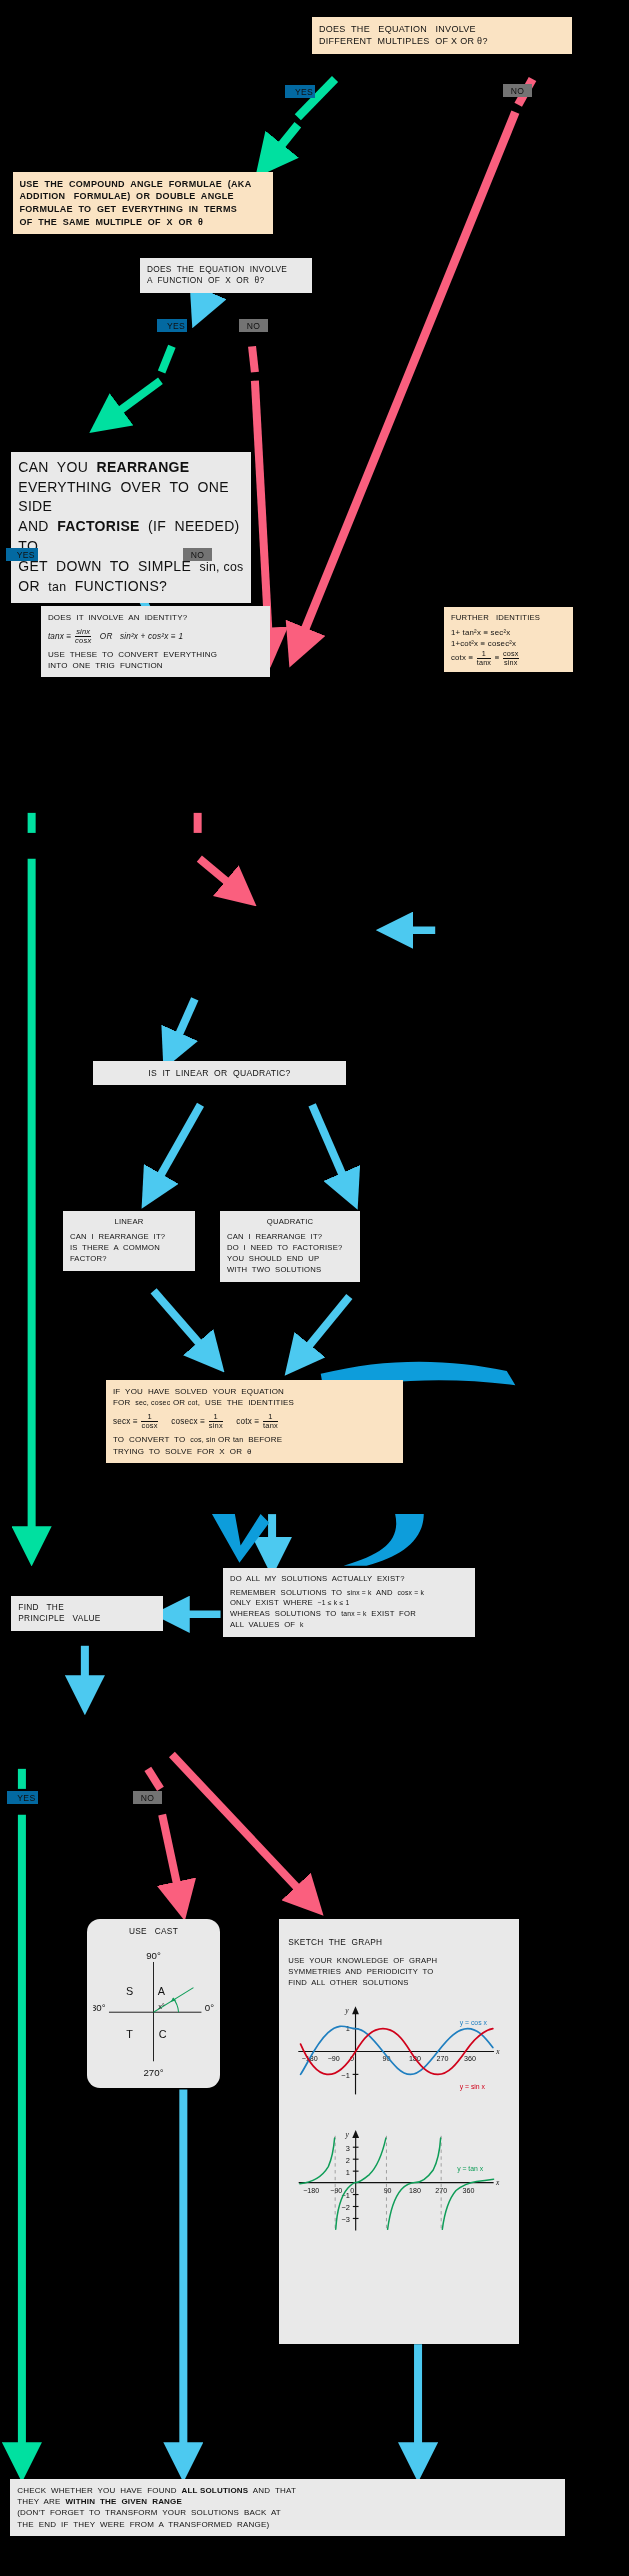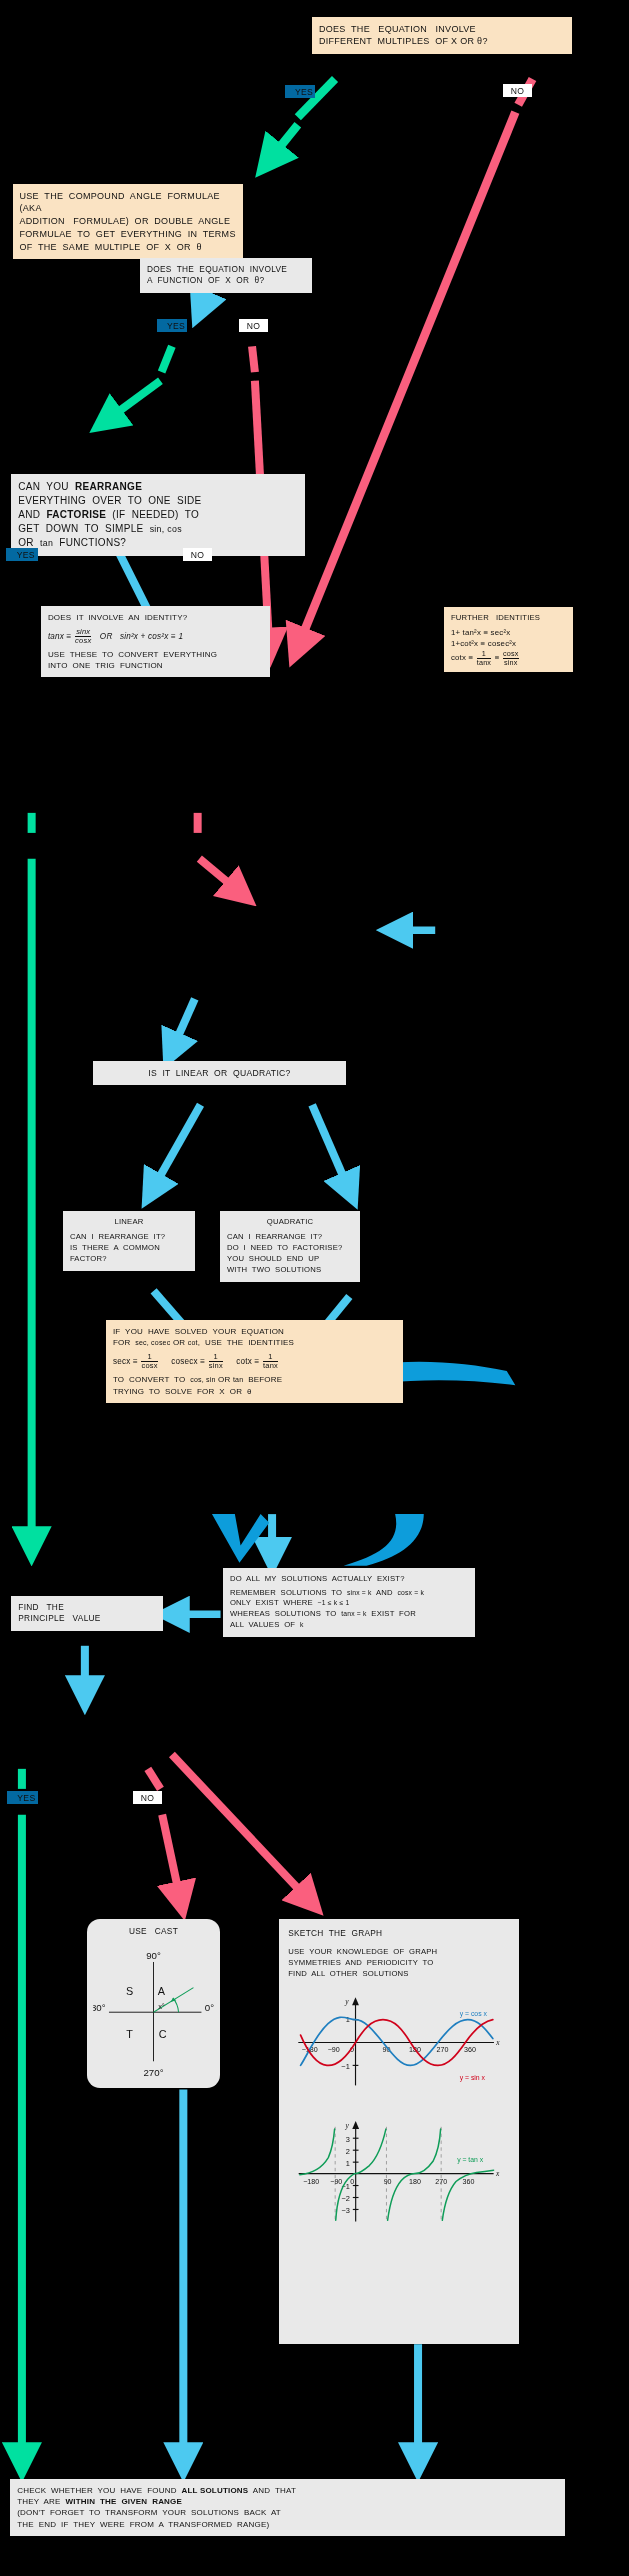--- a/index.html
+++ b/index.html
@@ -8,21 +8,21 @@
     font-family:"Liberation Sans","DejaVu Sans",sans-serif;
     color:#111;
   }
   #stage{position:absolute;left:0;top:0;width:630px;height:2576px;}
   .box{position:absolute;box-sizing:border-box;padding:5.7px 6.9px;line-height:1.42;}
   .grey{background:#e9e9e9;}
   .cream{background:#fae3c3;}
   .lbl{position:absolute;box-sizing:border-box;text-align:center;
        font-size:8.6px;letter-spacing:0.3px;padding:1.7px 0;}
   .yes{background:#0369a1;padding-left:8px;}
-  .no{background:#ffffff;}
+  .no{background:#737373;}
   .t{white-space:pre-wrap;}
   .bold{font-weight:bold;}
   .sm{font-size:.88em;}
   svg.edges{position:absolute;left:0;top:0;width:630px;height:2576px;pointer-events:none;}
   .frac{display:inline-block;vertical-align:middle;text-align:center;margin:0 1.1px;
         font-size:.92em;line-height:1.05;}
   .frac .num{display:block;}
   .frac .den{display:block;border-top:0.8px solid #111;}
   .eq{font-size:1.02em;}
   .ctr{text-align:center;}
@@ -107,36 +107,36 @@
     <path d="M730,4095 L730,4300" stroke="#4cc9f0" stroke-width="14" fill="none" marker-end="url(#mBlue)"></path>
   </svg>
 
   <div class="box cream" style="left:312px;top:17px;width:260px;font-size:9px;letter-spacing:0.3px;">
     <div class="t">DOES  THE   EQUATION   INVOLVE</div>
     <div class="t">DIFFERENT  MULTIPLES  OF X OR θ?</div>
   </div>
   <div class="lbl yes" style="left:285px;top:85px;width:30px;">YES</div>
   <div class="lbl no" style="left:503px;top:84px;width:29px;">NO</div>
 
-  <div class="box cream" style="left:12.6px;top:184px;width:230px;font-size:9px;letter-spacing:0.3px;">
+  <div class="box cream" style="left:12.6px;top:172px;width:260px;font-size:9px;letter-spacing:0.3px;font-weight:bold;">
     <div class="t">USE  THE  COMPOUND  ANGLE  FORMULAE  (AKA</div>
     <div class="t">ADDITION   FORMULAE)  OR  DOUBLE  ANGLE</div>
     <div class="t">FORMULAE  TO  GET  EVERYTHING  IN  TERMS</div>
     <div class="t">OF  THE  SAME  MULTIPLE  OF  X  OR  θ</div>
   </div>
 
   <div class="box grey" style="left:140px;top:258px;width:172px;font-size:8.3px;letter-spacing:0.3px;text-align:left;">
     <div class="t">DOES  THE  EQUATION  INVOLVE</div>
     <div class="t">A  FUNCTION  OF  X  OR  θ?</div>
   </div>
   <div class="lbl yes" style="left:157px;top:319px;width:30px;">YES</div>
   <div class="lbl no" style="left:239px;top:319px;width:29px;">NO</div>
 
 
-  <div class="box grey" style="left:11.4px;top:474px;width:294px;font-size:10px;letter-spacing:0.3px;">
+  <div class="box grey" style="left:11.4px;top:452px;width:240px;font-size:14px;letter-spacing:0.3px;">
     <div class="t"><span>CAN  YOU  </span><span class="bold">REARRANGE</span></div>
     <div class="t">EVERYTHING  OVER  TO  ONE  SIDE</div>
     <div class="t"><span>AND  </span><span class="bold">FACTORISE</span><span>  (IF  NEEDED)  TO</span></div>
     <div class="t"><span>GET  DOWN  TO  SIMPLE  </span><span class="sm">sin, cos</span></div>
     <div class="t"><span>OR  </span><span class="sm">tan</span><span>  FUNCTIONS?</span></div>
   </div>
   <div class="lbl yes" style="left:5.7px;top:548px;width:32px;">YES</div>
   <div class="lbl no" style="left:183px;top:548px;width:29px;">NO</div>
 
   <div class="box grey" style="left:41px;top:606px;width:229px;font-size:8px;letter-spacing:0.2px;">
@@ -175,21 +175,21 @@
   </div>
 
   <div class="box grey" style="left:220px;top:1211px;width:140px;font-size:7.7px;letter-spacing:0.2px;">
     <div class="t ctr" style="margin-bottom:4.6px;">QUADRATIC</div>
     <div class="t">CAN  I  REARRANGE  IT?</div>
     <div class="t">DO  I  NEED  TO  FACTORISE?</div>
     <div class="t">YOU  SHOULD  END  UP</div>
     <div class="t">WITH  TWO  SOLUTIONS</div>
   </div>
 
-  <div class="box cream" style="left:106px;top:1320px;width:297px;font-size:8px;letter-spacing:0.2px;">
+  <div class="box cream" style="left:106px;top:1380px;width:297px;font-size:8px;letter-spacing:0.2px;">
     <div class="t">IF  YOU  HAVE  SOLVED  YOUR  EQUATION</div>
     <div class="t"><span>FOR  </span><span class="sm">sec, cosec</span><span> OR </span><span class="sm">cot</span><span>,  USE  THE  IDENTITIES</span></div>
     <div class="eq" style="margin:4.6px 0;">
       <span>secx ≡</span>
       <span class="frac"><span class="num">1</span><span class="den">cosx</span></span>
       &nbsp;&nbsp;&nbsp;
       <span>cosecx ≡</span>
       <span class="frac"><span class="num">1</span><span class="den">sinx</span></span>
       &nbsp;&nbsp;&nbsp;
       <span>cotx ≡</span>
@@ -229,21 +229,21 @@
       <text x="106" y="238" text-anchor="middle" font-size="17" font-family="'Liberation Sans',sans-serif" fill="#111">270°</text>
       <text x="64" y="95" text-anchor="middle" font-size="19" font-family="'Liberation Sans',sans-serif" fill="#111">S</text>
       <text x="120" y="95" text-anchor="middle" font-size="19" font-family="'Liberation Sans',sans-serif" fill="#111">A</text>
       <text x="64" y="172" text-anchor="middle" font-size="19" font-family="'Liberation Sans',sans-serif" fill="#111">T</text>
       <text x="122" y="172" text-anchor="middle" font-size="19" font-family="'Liberation Sans',sans-serif" fill="#111">C</text>
       <text x="120" y="120" text-anchor="middle" font-size="13" font-family="'Liberation Sans',sans-serif" fill="#111">x°</text>
     </svg>
   </div>
 
   <div class="box grey" style="left:279px;top:1919px;width:240px;height:425px;padding:9.2px 9.2px;">
-    <div class="t" style="font-size:8.3px;letter-spacing:0.3px;margin-bottom:6.9px;">SKETCH  THE  GRAPH</div>
+    <div class="t" style="font-size:8.3px;letter-spacing:0.3px;margin-bottom:6.9px;margin-top:9px;">SKETCH  THE  GRAPH</div>
     <div class="t" style="font-size:7.7px;letter-spacing:0.2px;">USE  YOUR  KNOWLEDGE  OF  GRAPH</div>
     <div class="t" style="font-size:7.7px;letter-spacing:0.2px;">SYMMETRIES  AND  PERIODICITY  TO</div>
     <div class="t" style="font-size:7.7px;letter-spacing:0.2px;">FIND  ALL  OTHER  SOLUTIONS</div>
 
     <svg viewBox="0 0 388 190" style="width:222px;height:109px;display:block;margin-top:8px;">
 
       <line x1="18" y1="95" x2="360" y2="95" stroke="#111" stroke-width="2"></line>
       <line x1="118" y1="170" x2="118" y2="22" stroke="#111" stroke-width="2"></line>
       <path d="M118,16 L112,30 L124,30 Z" fill="#111"></path>
       <text x="106" y="28" text-anchor="end" font-size="13" font-style="italic" font-family="'Liberation Serif',serif" fill="#111">y</text>

